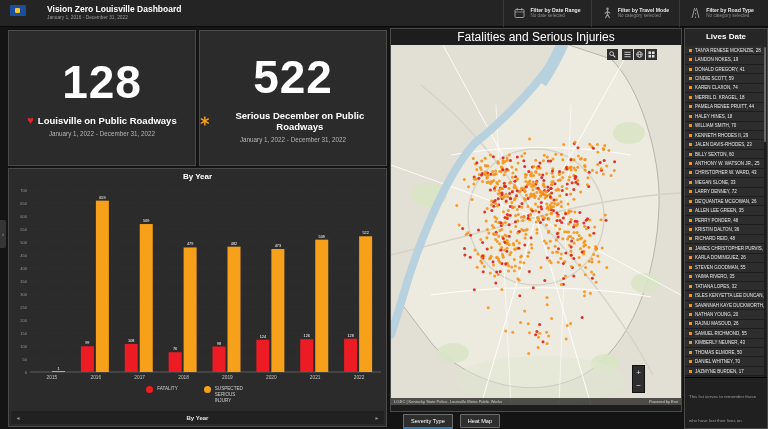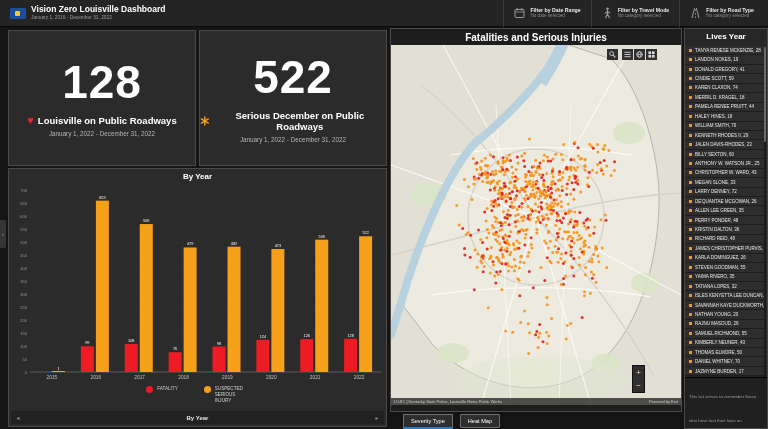--- a/index.html
+++ b/index.html
@@ -4,21 +4,21 @@
 <style>
   * { margin:0; padding:0; box-sizing:border-box; }
   html,body { width:768px; height:429px; overflow:hidden; background:#101010;
     font-family:"Liberation Sans", sans-serif; }
   #app { position:relative; width:768px; height:429px; background:#141414; }
 
   
   #topbar { position:absolute; left:0; top:0; width:768px; height:27px;
     background:#242424; border-bottom:1px solid #0a0a0a; display:flex;
     align-items:center; justify-content:space-between; }
-  #brand { display:flex; align-items:center; gap:5px; padding-left:10px; }
+  #brand { display:flex; gap:21px; padding-left:10px; }
   #logo { width:16px; height:11px; background:#1b4e9b; border-radius:1px;
     position:relative; flex:0 0 auto; }
   #logo::after { content:""; position:absolute; left:5px; top:3px; width:5px;
     height:5px; background:#f7c531; border-radius:1px; }
   .title-col { display:flex; flex-direction:column; line-height:1.15; }
   #main-title { color:#fff; font-size:8.5px; font-weight:bold; }
   #main-subtitle { color:#9a9a9a; font-size:4.8px; }
   #filters { display:flex; height:27px; align-items:stretch; margin-right:4px; }
   .filter-btn { display:flex; align-items:center; gap:5px; padding:0 10px;
     border-left:1px solid #3a3a3a; cursor:pointer; }
@@ -54,21 +54,21 @@
   #chart-footer { position:absolute; left:2px; right:2px; bottom:2px; height:13px;
     background:#212121; display:flex; align-items:center; }
   #chart-footer .nav-arrow { color:#8f8f8f; font-size:6px; width:14px;
     text-align:center; cursor:pointer; }
   #chart-footer-label { flex:1; text-align:center; color:#e5e5e5; font-size:6px;
     font-weight:bold; }
 
   
   #map-panel { left:390px; top:28px; width:292px; height:384px; background:#1d1d1d; }
   #map-titlebar { height:16px; display:flex; align-items:center; justify-content:center; }
-  #map-title { color:#fff; font-size:10px; font-weight:bold; }
+  #map-title { color:#fff; font-size:12px; font-weight:normal; }
   #map-body { position:relative; width:290px; height:360px; background:#e7e4da;
     overflow:hidden; }
   #map-controls { position:absolute; top:4px; right:24px; display:flex; gap:4px; }
   .map-btn-group { display:flex; gap:1px; }
   .map-btn { width:11px; height:11px; background:#2f2f2f; display:flex;
     align-items:center; justify-content:center; cursor:pointer; }
   #zoom-ctl { position:absolute; right:36px; bottom:12px; width:13px;
     background:#2f2f2f; border:1px solid #111; display:flex; flex-direction:column; }
   .zoom-btn { color:#e5e5e5; font-size:8px; height:13px; line-height:13px;
     text-align:center; cursor:pointer; }
@@ -1050,21 +1050,21 @@
       </div>
     </div>
   </div>
 
   <div id="map-tabs">
     <div class="map-tab active">Severity Type</div>
     <div class="map-tab">Heat Map</div>
   </div>
 
   <div class="card" id="lives-panel">
-    <div id="lives-title">Lives Year</div>
+    <div id="lives-title">Lives Date</div>
     <div id="lives-list">
         <div class="life-row">
           <span class="life-bullet"></span>
           <span class="life-name">TANYA RENESE MCKENZIE, 28</span>
         </div>
         <div class="life-row">
           <span class="life-bullet"></span>
           <span class="life-name">LANDON NOKES, 19</span>
         </div>
         <div class="life-row">

